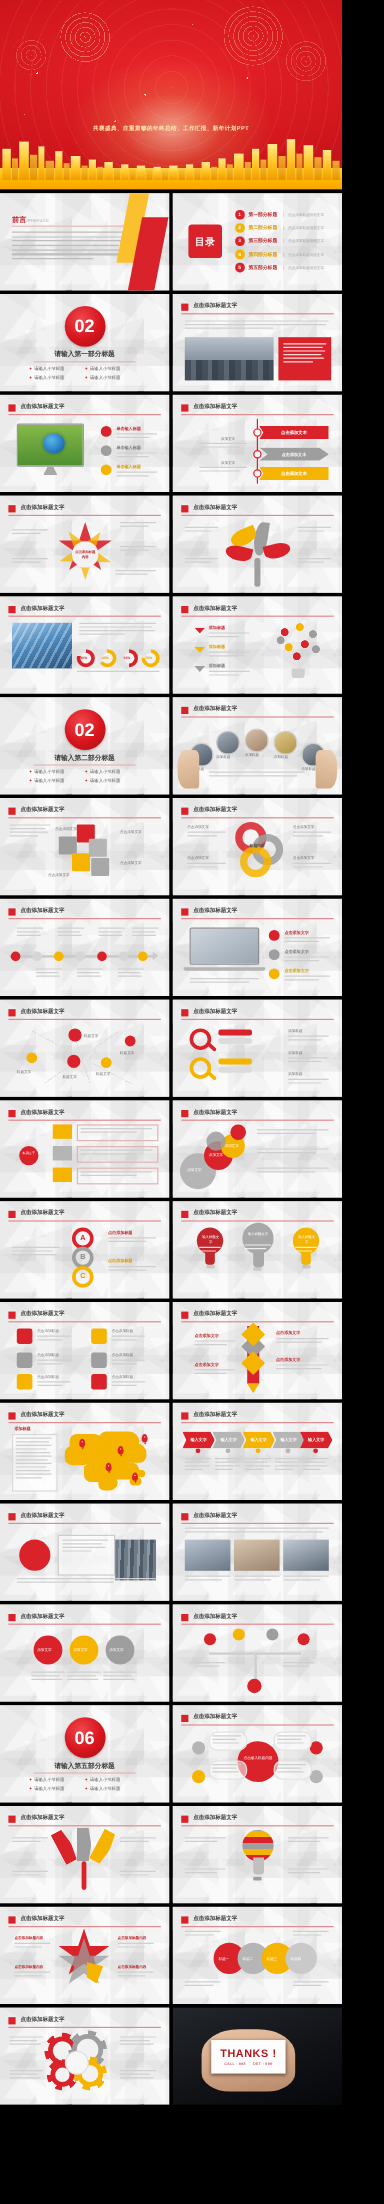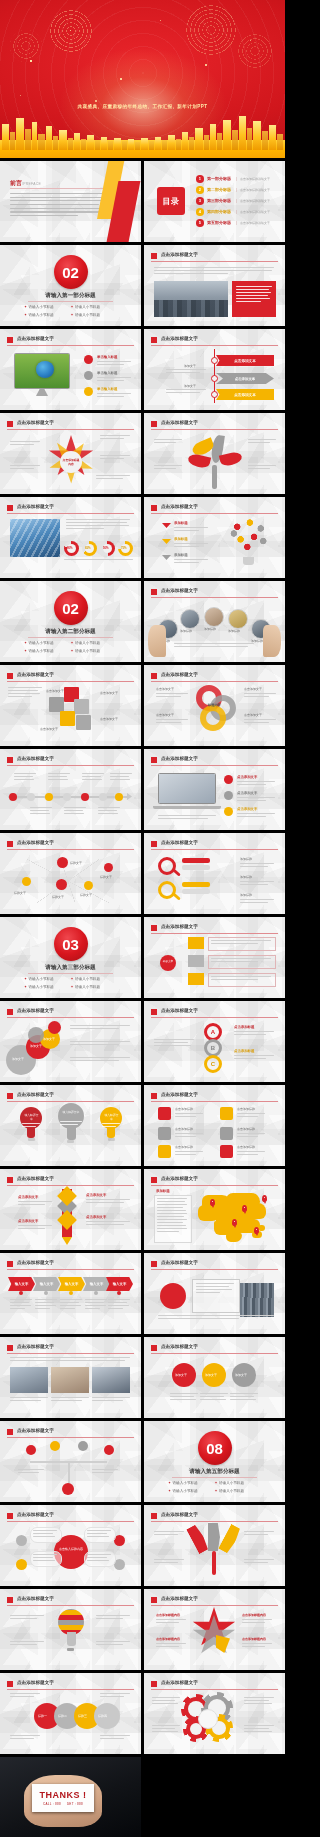--- a/index.html
+++ b/index.html
@@ -743,31 +743,20 @@
           <i style="width:100%"></i>
           <i style="width:82%"></i>
         </div>
       <div class="tx" style="left:96px;top:60px">添加标题</div>
       <div class="lines" style="left:96px;top:66px;width:34px">
           <i style="width:100%"></i>
           <i style="width:82%"></i>
         </div>
     </div>
 
-    <div class="slide">
-      <div class="sec-circle">03</div>
-      <div class="sec-title">请输入第三部分标题</div>
-      <div class="sec-rule"></div>
-      <div class="sec-bullets">
-        <span><b>✦</b><em style="font-style:normal">请输入小节标题</em></span>
-        <span><b>✦</b><em style="font-style:normal">请输入小节标题</em></span>
-        <span><b>✦</b><em style="font-style:normal">请输入小节标题</em></span>
-        <span><b>✦</b><em style="font-style:normal">请输入小节标题</em></span>
-      </div>
-    </div>
 
     <div class="slide">
       <div class="sh">
           <span class="sq"></span>
           <span class="ht">点击添加标题文字</span>
           <span class="ln"></span>
         </div>
       <div class="c" style="left:16px;top:38px;width:16px;height:16px;background:#d9222a;"></div>
       <div class="tx" style="left:18px;top:43px;color:#fff;font-size:2.6px;width:12px;text-align:center">标题文字</div>
       <div class="bar" style="left:44px;top:20px;width:16px;height:12px;background:#f5b400;"></div>
@@ -1160,21 +1149,21 @@
           <i style="width:100%"></i>
           <i style="width:80%"></i>
         </div>
       <div class="lines" style="left:92px;top:48px;width:26px">
           <i style="width:100%"></i>
           <i style="width:80%"></i>
         </div>
     </div>
 
     <div class="slide">
-      <div class="sec-circle">08</div>
+      <div class="sec-circle">06</div>
       <div class="sec-title">请输入第五部分标题</div>
       <div class="sec-rule"></div>
       <div class="sec-bullets">
         <span><b>✦</b><em style="font-style:normal">请输入小节标题</em></span>
         <span><b>✦</b><em style="font-style:normal">请输入小节标题</em></span>
         <span><b>✦</b><em style="font-style:normal">请输入小节标题</em></span>
         <span><b>✦</b><em style="font-style:normal">请输入小节标题</em></span>
       </div>
     </div>
 

